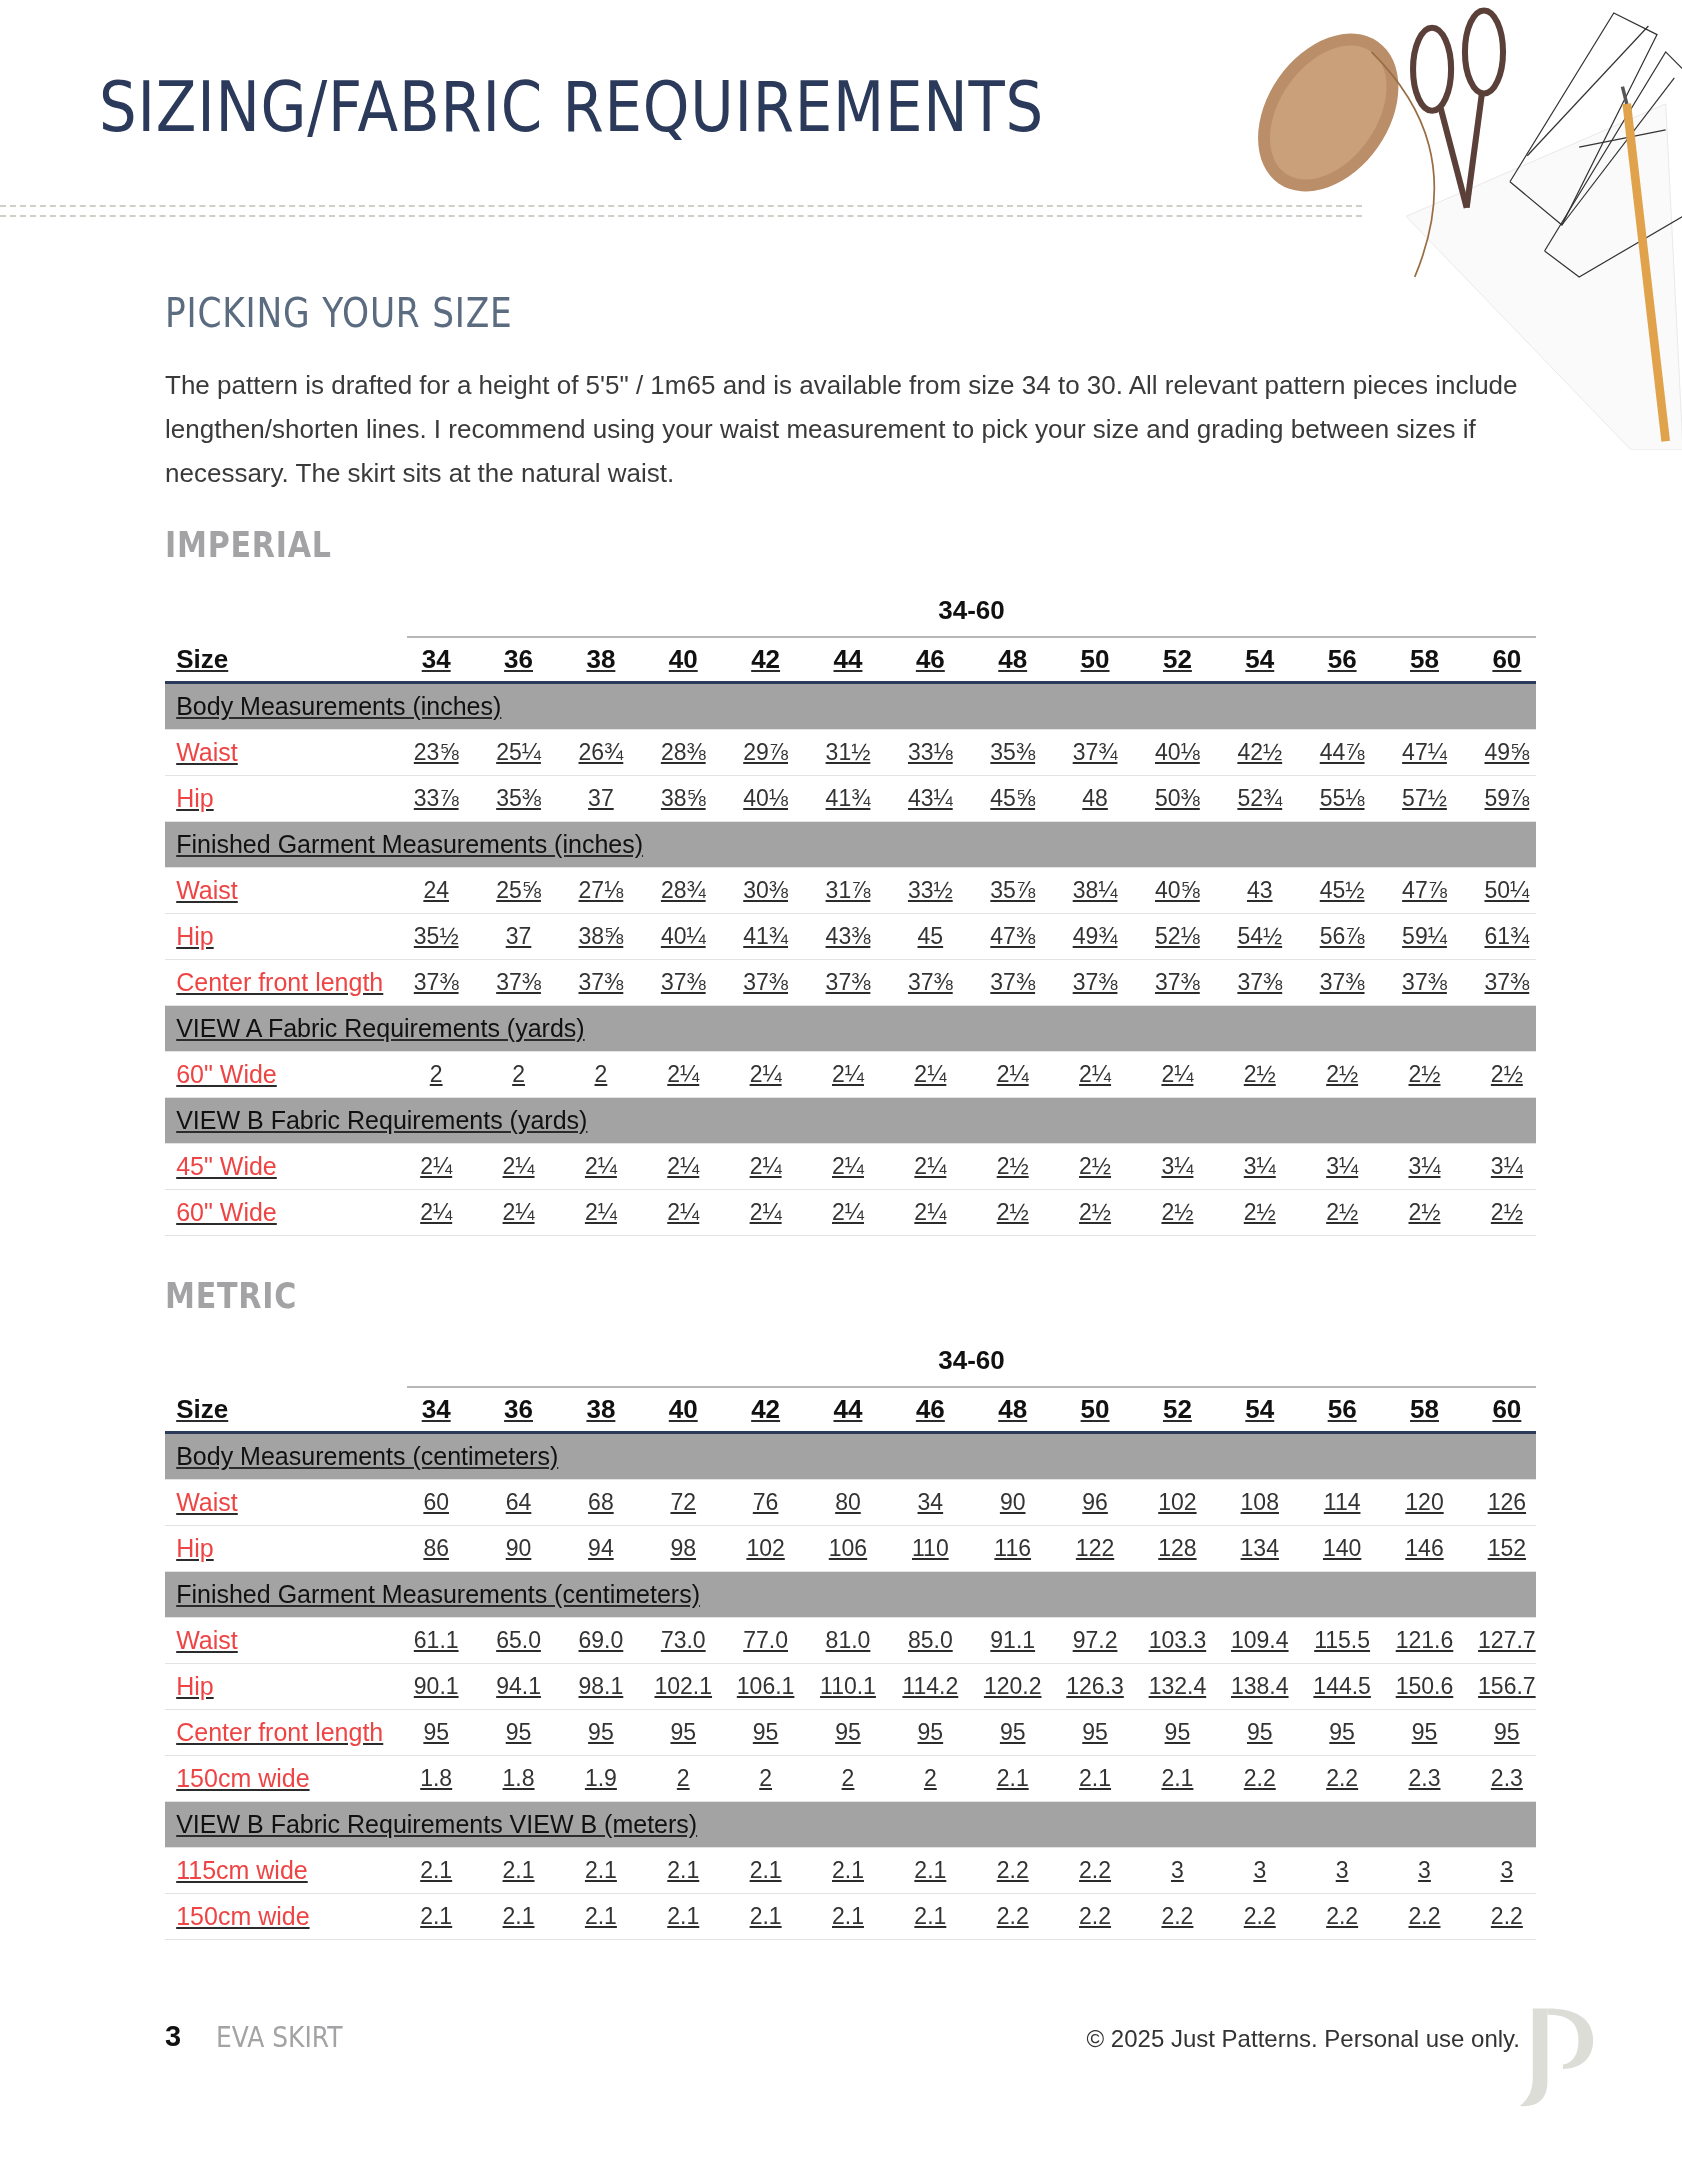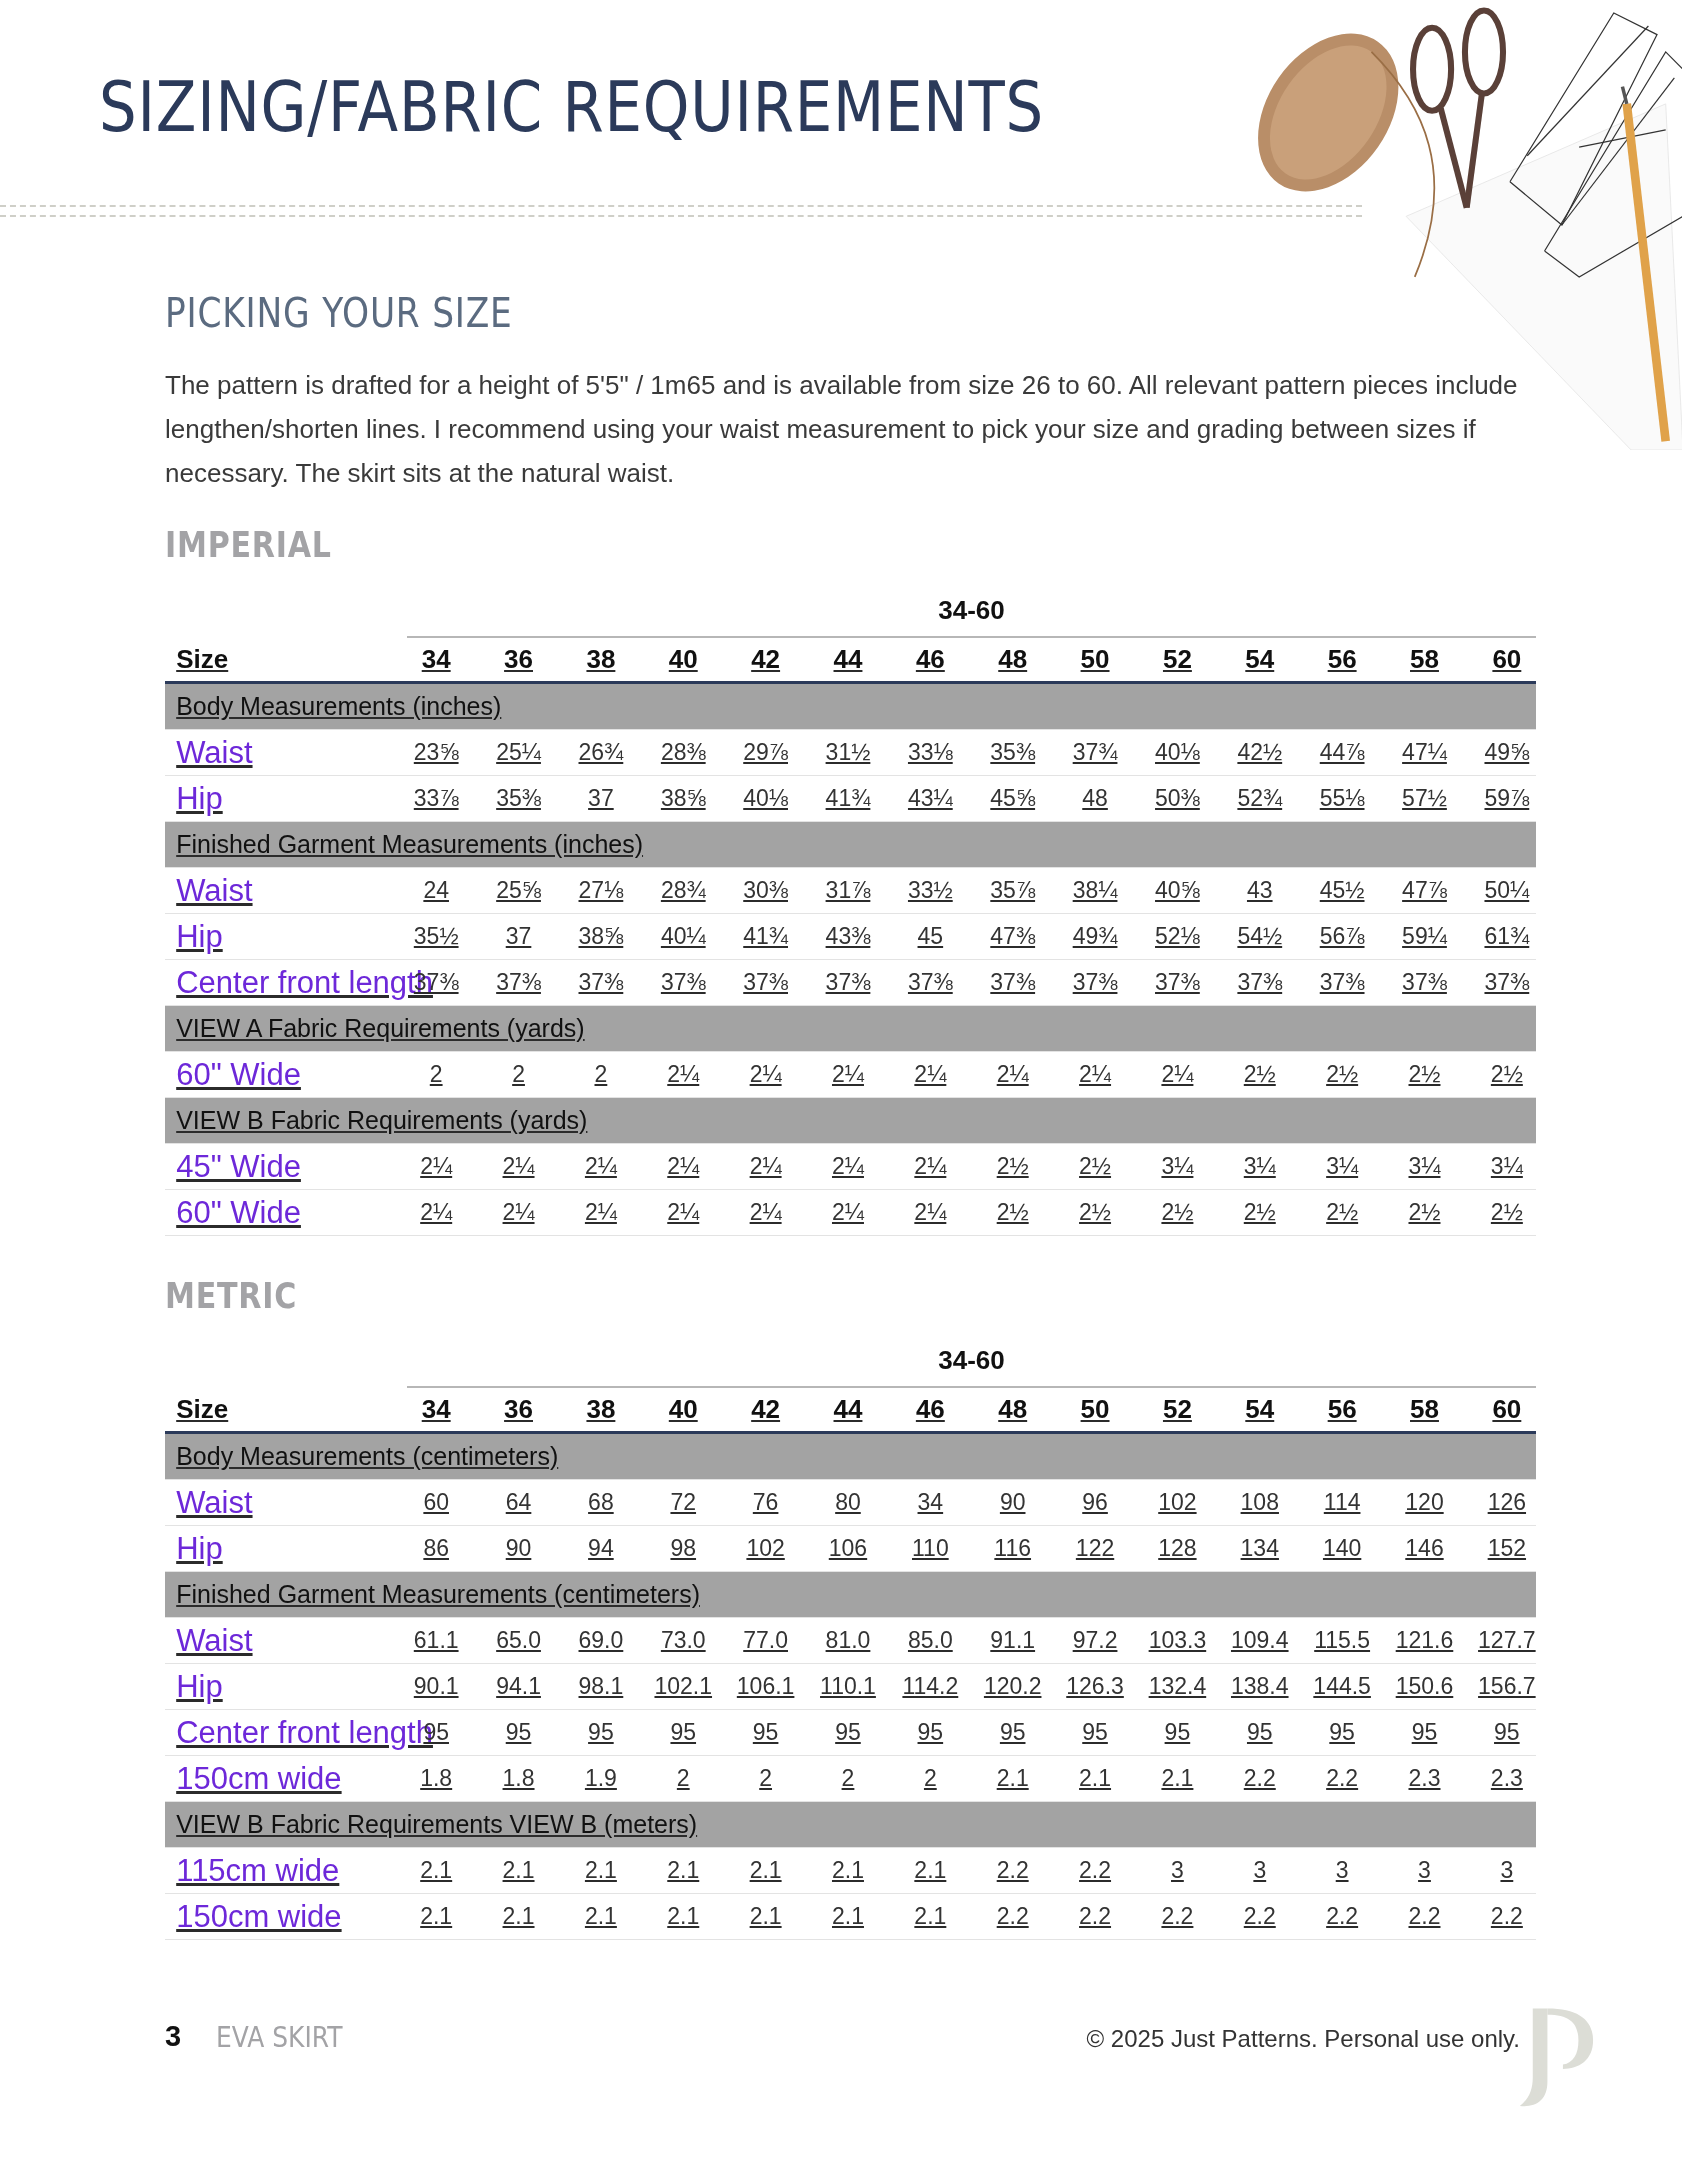--- a/index.html
+++ b/index.html
@@ -40,21 +40,21 @@
   .range-row { position: relative; height: 43px; }
   .range-label {
     position: absolute; left: 242px; right: 0; top: 0; text-align: center;
     font-size: 26px; font-weight: bold; color: #111; letter-spacing: 0px;
   }
   .range-line { position: absolute; left: 242px; right: 0; bottom: 0; border-top: 2.6px solid #b7b7b7; }
 
   .row { display: flex; align-items: center; height: 46px; border-bottom: 1.7px solid #e3e3e3; }
   .row.header { height: 46px; border-bottom: 3.5px solid #2b3a5a; }
   .row.group { background: #a3a3a3; border-bottom: 1.7px solid #e3e3e3; }
-  .cell-label { width: 242px; padding-left: 11.2px; font-size: 31px; color: #6d28d9; white-space: nowrap; }
+  .cell-label { width: 242px; padding-left: 11.2px; font-size: 25px; color: #ef4444; white-space: nowrap; }
   .row.header .cell-label { font-weight: bold; color: #111; font-size: 26px; }
   .row.group .cell-label { width: auto; color: #111; font-size: 25px; }
   .cells { display: flex; flex: 1; gap: 24px; }
   .cell { flex: 1; text-align: center; font-size: 23px; color: #333; white-space: nowrap; }
   .row.header .cell { font-weight: bold; color: #111; font-size: 26px; }
 
   .footer-page { position: absolute; left: 165px; top: 2020px; font-size: 29px; font-weight: bold; color: #111; }
   .footer-title {
     position: absolute; left: 216px; top: 2020px;
     font-family: "DejaVu Sans", sans-serif; font-size: 29px; color: #a3a3a6;
@@ -92,21 +92,21 @@
     <line x1="440" y1="125" x2="470" y2="240"></line>
     <line x1="488" y1="105" x2="470" y2="240"></line>
   </g>
   <g>
     <line x1="655" y1="120" x2="700" y2="510" stroke="#e0a24a" stroke-width="10"></line>
     <line x1="655" y1="120" x2="650" y2="100" stroke="#555" stroke-width="4"></line>
   </g>
 </svg>
 
 <div class="section-title">PICKING YOUR SIZE</div>
-<p class="intro">The pattern is drafted for a height of 5'5" / 1m65 and is available from size 26 to 60. All relevant pattern pieces include lengthen/shorten lines. I recommend using your waist measurement to pick your size and grading between sizes if necessary. The skirt sits at the natural waist.</p>
+<p class="intro">The pattern is drafted for a height of 5'5" / 1m65 and is available from size 34 to 30. All relevant pattern pieces include lengthen/shorten lines. I recommend using your waist measurement to pick your size and grading between sizes if necessary. The skirt sits at the natural waist.</p>
 
 <div class="unit-heading imperial-heading">IMPERIAL</div>
 <div class="size-table imperial-table" id="imperial-table">
     <div class="range-row">
       <div class="range-label">34-60</div>
       <div class="range-line"></div>
     </div>
     <div class="row header">
       <div class="cell-label">Size</div>
       <div class="cells">

